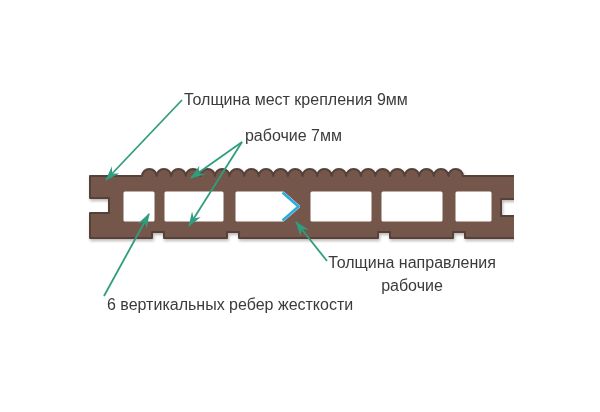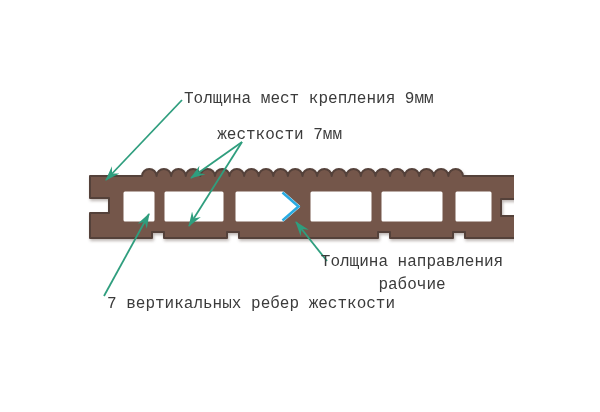--- a/index.html
+++ b/index.html
@@ -6,21 +6,21 @@
     margin: 0;
     padding: 0;
     background: #ffffff;
   }
   #stage {
     position: relative;
     width: 514px;
     height: 412px;
     background: var(--bg, #ffffff);
     overflow: hidden;
-    font-family: Liberation Mono, monospace;
+    font-family: Liberation Sans, sans-serif;
   }
   #diagram-svg {
     position: absolute;
     left: 0;
     top: 0;
   }
   .board-group {
     filter: drop-shadow(1px 2px 1.5px rgba(70, 50, 40, 0.35));
   }
   .board-body {
@@ -90,23 +90,23 @@
     <line class="arrow-line" x1="182" y1="100" x2="106" y2="180" marker-end="url(#ah)"></line>
     <line class="arrow-line" x1="242" y1="142" x2="191" y2="178" marker-end="url(#ah)"></line>
     <line class="arrow-line" x1="242" y1="142" x2="189" y2="226" marker-end="url(#ah)"></line>
     <line class="arrow-line" x1="327" y1="261" x2="296" y2="222" marker-end="url(#ah)"></line>
     <line class="arrow-line" x1="104" y1="296" x2="149" y2="214" marker-end="url(#ah)"></line>
   </svg>
 
   <div class="label" style="left:184px; top:88px;">Толщина мест крепления 9мм</div>
 
   <div class="label right" style="right:172px; top:124px;">
-    <span style="display:block;">жесткости 7мм</span>
+    <span style="display:block;">рабочие 7мм</span>
   </div>
 
   <div class="label center" style="left:312px; top:251px; width:200px;">
     <span style="display:block;">Толщина направления</span>
     <span style="display:block;">рабочие</span>
   </div>
 
-  <div class="label" style="left:107px; top:293px;">7 вертикальных ребер жесткости</div>
+  <div class="label" style="left:107px; top:293px;">6 вертикальных ребер жесткости</div>
 
 </div>
 
 </body></html>

